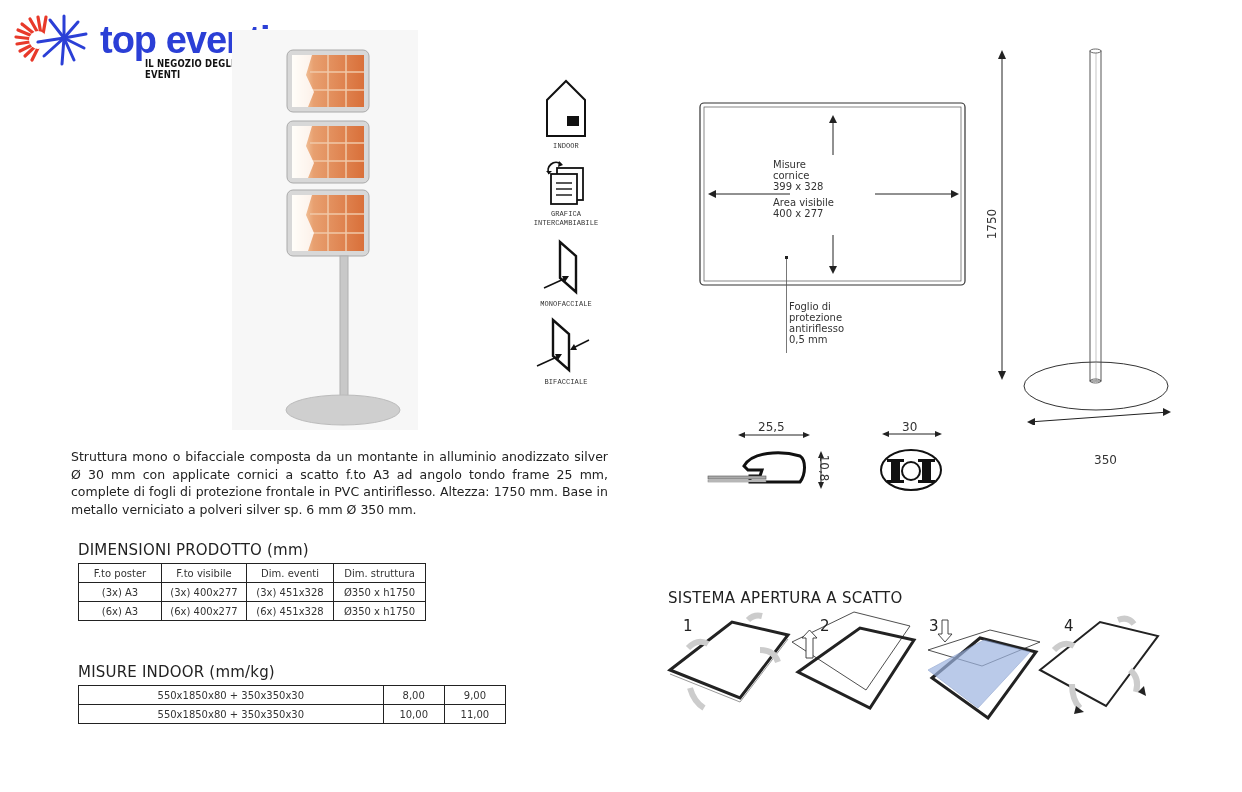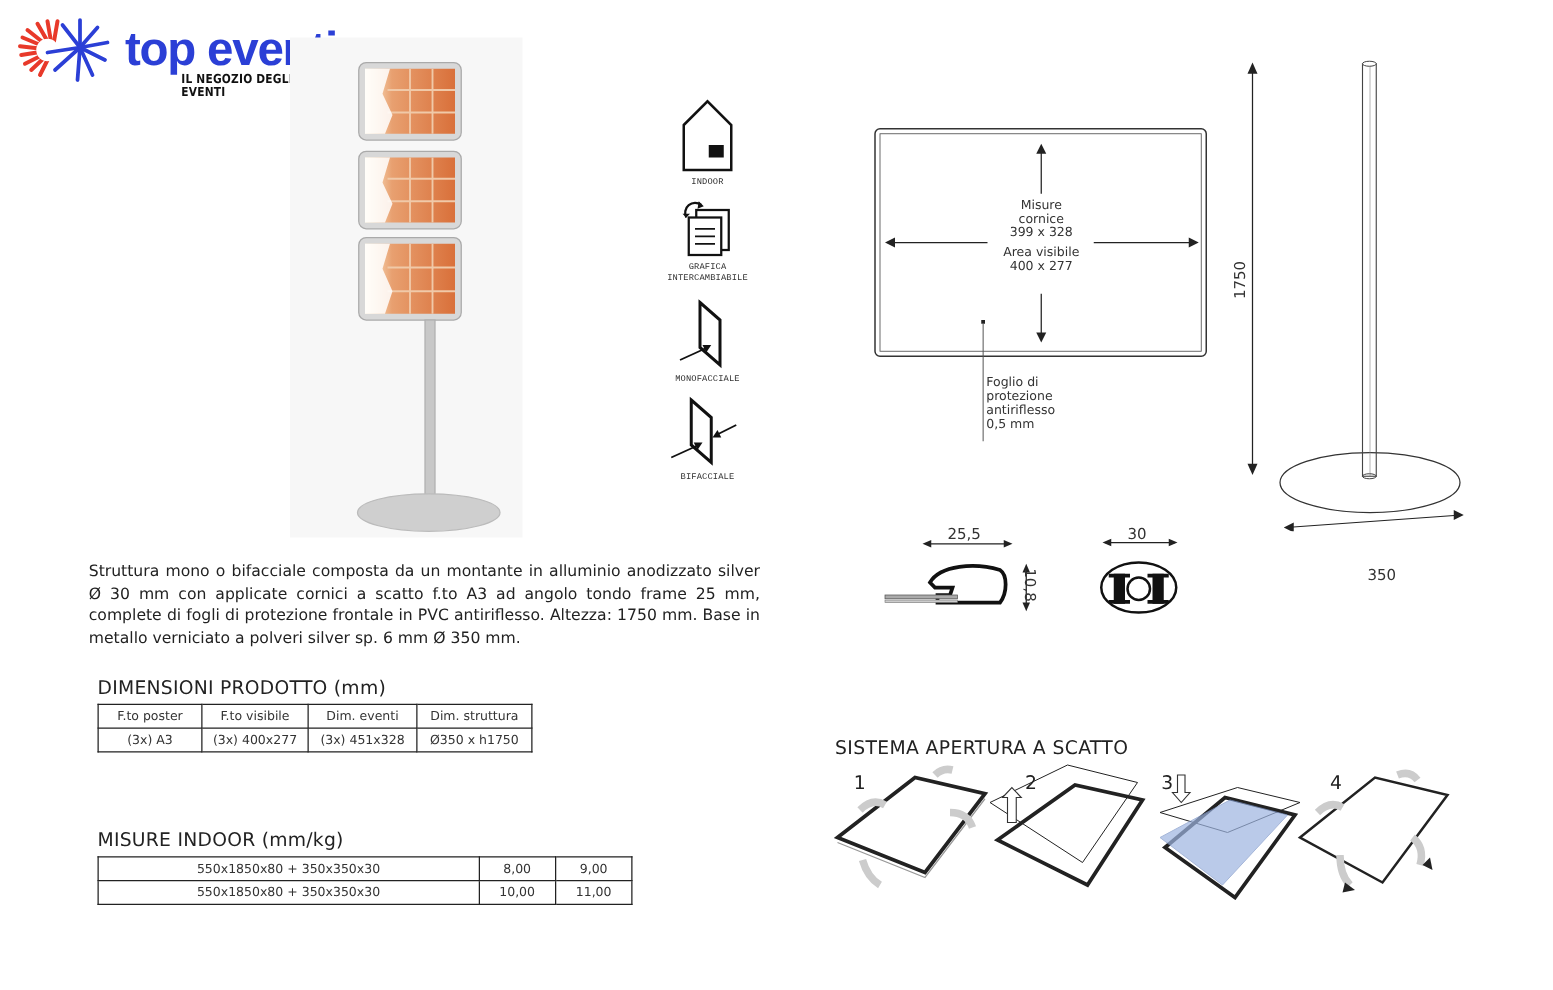--- a/index.html
+++ b/index.html
@@ -14,21 +14,21 @@
   
   .feat { width:110px; text-align:center; }
   .feat-label { font-size:7px; letter-spacing:0.1px; color:#333; line-height:9px;font-family:Liberation Mono, monospace; }
   
   .desc { left:71px; top:448px; width:537px; font-size:12.5px; line-height:17.5px; color:#222; text-align:justify; }
   
   .sec-title { font-size:15px; color:#222; letter-spacing:0.2px; }
   table.spec { border-collapse:collapse; font-size:10px; color:#333;padding-left:48px; }
   table.spec td, table.spec th { border:1.5px solid #222; font-weight:normal; text-align:center; padding:0; height:18px; }
   
-  .dlab { font-size:10px; color:#333; line-height:11px; text-align:center; }
+  .dlab { font-size:10px; color:#333; line-height:11px; }
   .steps-title { left:668px; top:561px; font-size:15px; color:#222; letter-spacing:0.3px;margin-top:28px; }
 </style>
 </head>
 <body>
 
 <div class="abs logo">
   <svg width="90" height="60" viewBox="0 0 90 60" style="position:absolute;left:0;top:0">
     <g stroke="#e8392a" stroke-width="3.2" stroke-linecap="round">
       <line x1="34" y1="30" x2="14" y2="14"></line>
         <line x1="34" y1="30" x2="10" y2="20"></line>
@@ -232,20 +232,26 @@
     <td style="width:84px">F.to visibile</td>
     <td style="width:86px">Dim. eventi</td>
     <td>Dim. struttura</td>
   </tr>
   <tr>
     <td>(3x) A3</td>
     <td>(3x) 400x277</td>
     <td>(3x) 451x328</td>
     <td>Ø350 x h1750</td>
   </tr>
+  <tr>
+    <td>(6x) A3</td>
+    <td>(6x) 400x277</td>
+    <td>(6x) 451x328</td>
+    <td>Ø350 x h1750</td>
+  </tr>
 </tbody>
   </table>
 
 <div class="abs sec-title" style="left:78px;top:663px">MISURE INDOOR (mm/kg)</div>
 <table class="abs spec" style="left:78px;top:685px;width:428px">
   <tbody>
   <tr>
     <td>550x1850x80 + 350x350x30</td>
     <td>8,00</td>
     <td>9,00</td>

